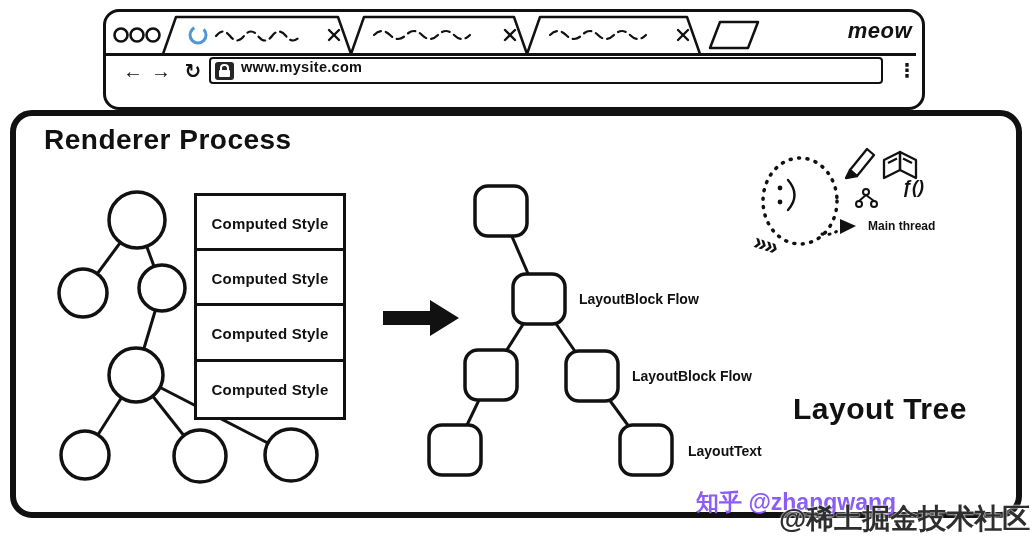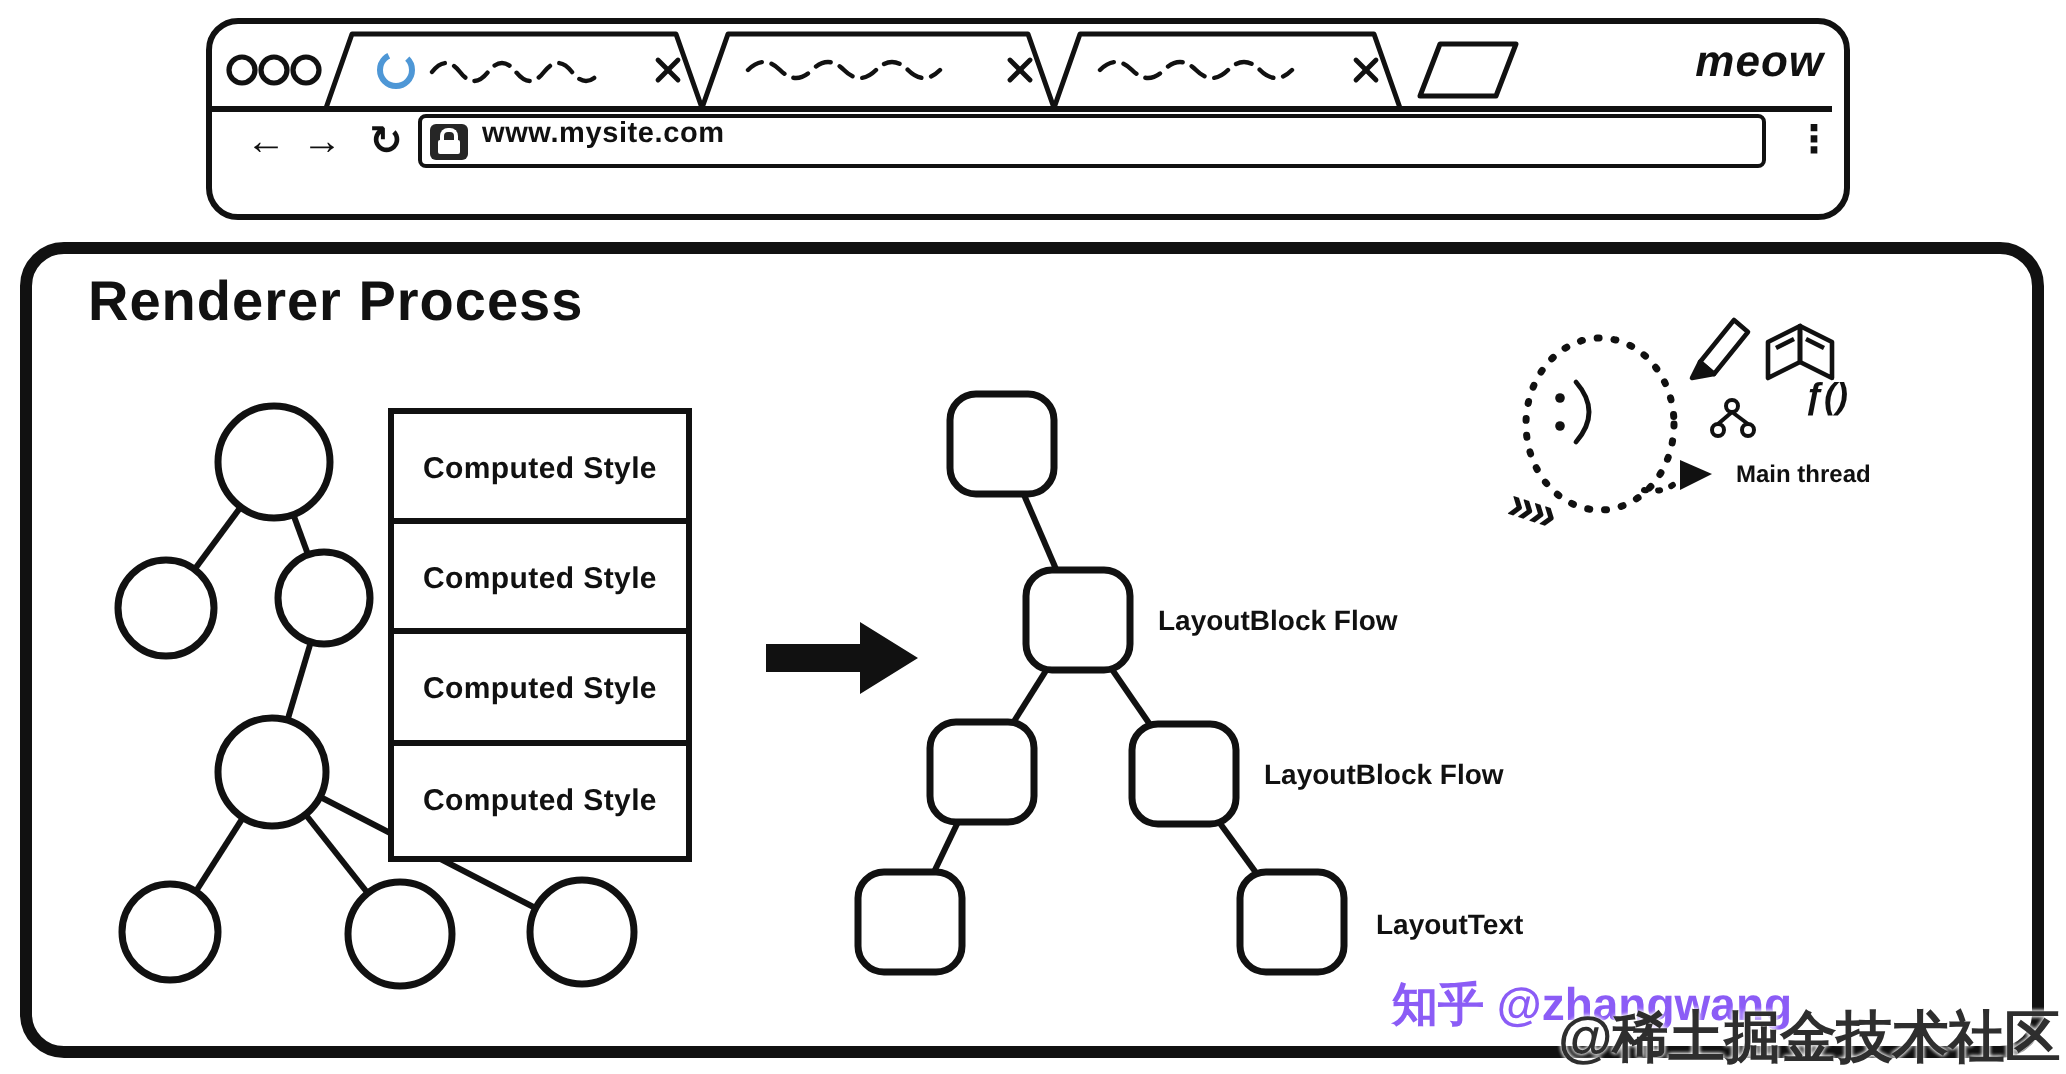--- a/index.html
+++ b/index.html
@@ -17,21 +17,21 @@
               border:2.5px solid #111;border-radius:4px;display:flex;align-items:flex-start;padding-left:30px;background:#fff;}
   .lock{position:absolute;left:4px;top:3px;width:19px;height:18px;background:#262626;border-radius:3px;}
   .lock-shackle{position:absolute;left:5px;top:2px;width:9px;height:8px;box-sizing:border-box;
                 border:2px solid #fff;border-bottom:none;border-radius:4px 4px 0 0;}
   .lock-body{position:absolute;left:4px;top:8px;width:11px;height:7px;background:#fff;border-radius:1px;}
   .url{font-size:14.5px;font-weight:700;letter-spacing:.3px;}
   .menu{position:absolute;left:791px;top:45px;width:20px;height:27px;line-height:27px;text-align:center;
         font-size:19px;font-weight:700;}
 
   
-  .panel{position:absolute;left:10px;top:121px;width:1012px;height:408px;box-sizing:border-box;
+  .panel{position:absolute;left:10px;top:110px;width:1012px;height:408px;box-sizing:border-box;
          border:6px solid #111;border-radius:22px;background:#fff;padding-left:36px;}
   .panel-title{position:absolute;left:28px;top:8px;font-size:28px;font-weight:800;letter-spacing:.5px;}
   .diagram-svg{position:absolute;left:0;top:0;}
   .cs-box{position:absolute;left:178px;width:152px;height:61px;box-sizing:border-box;border:3px solid #111;
           background:#fff;display:flex;align-items:center;justify-content:center;
           font-size:15px;font-weight:600;letter-spacing:.2px;}
   .node-label{position:absolute;font-size:14px;font-weight:700;white-space:nowrap;}
   .layout-title{position:absolute;left:777px;top:276px;font-size:30px;font-weight:800;letter-spacing:.5px;}
   .fn{position:absolute;left:886px;top:61px;font-size:18px;font-weight:700;font-style:italic;}
   .main-thread{position:absolute;left:852px;top:103px;font-size:12px;font-weight:800;}
@@ -187,20 +187,21 @@
 
     <div class="cs-box" style="top:77px">Computed Style</div>
     <div class="cs-box" style="top:132px">Computed Style</div>
     <div class="cs-box" style="top:187px">Computed Style</div>
     <div class="cs-box" style="top:243px">Computed Style</div>
 
     <div class="node-label" style="left:563px;top:175px">LayoutBlock Flow</div>
     <div class="node-label" style="left:616px;top:252px">LayoutBlock Flow</div>
     <div class="node-label" style="left:672px;top:327px">LayoutText</div>
 
+    <div class="layout-title">Layout Tree</div>
 
     <div class="fn">ƒ()</div>
     <div class="main-thread">Main thread</div>
     <div class="chevrons">»»</div>
   </div>
 
   <div class="wm-zhihu">知乎 @zhangwang</div>
   <div class="wm-juejin">@稀土掘金技术社区</div>
 
 </div>

